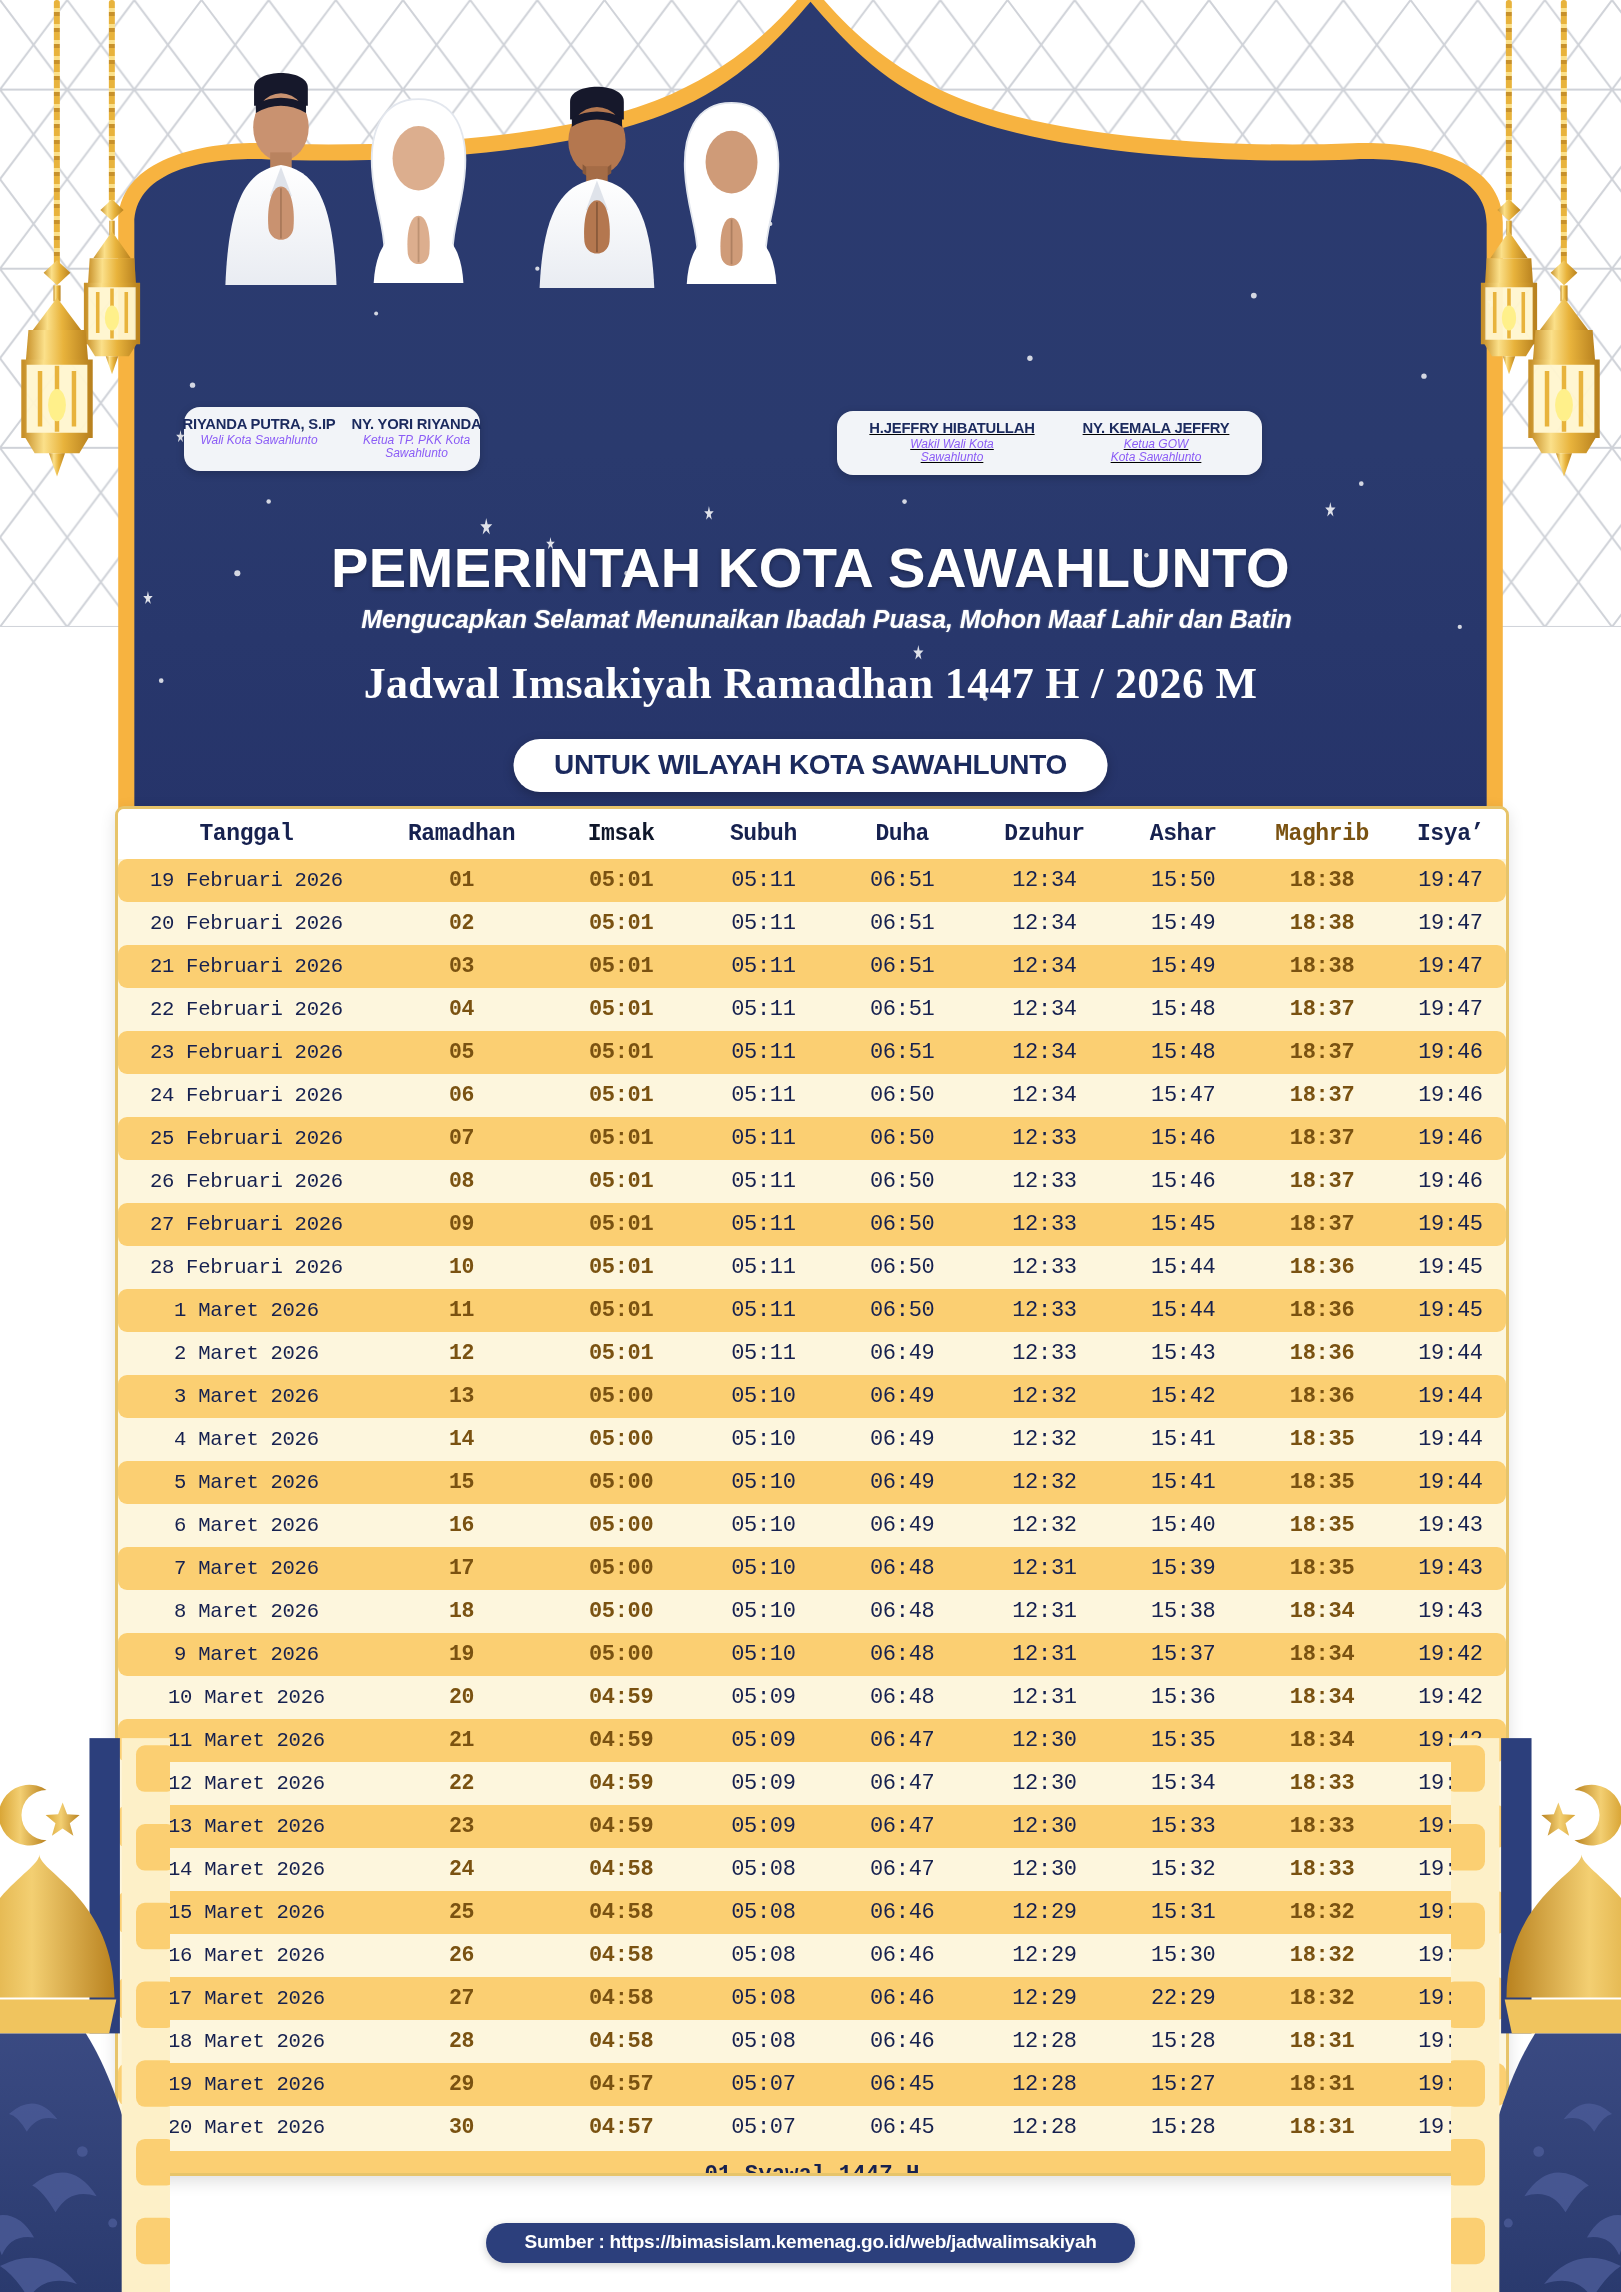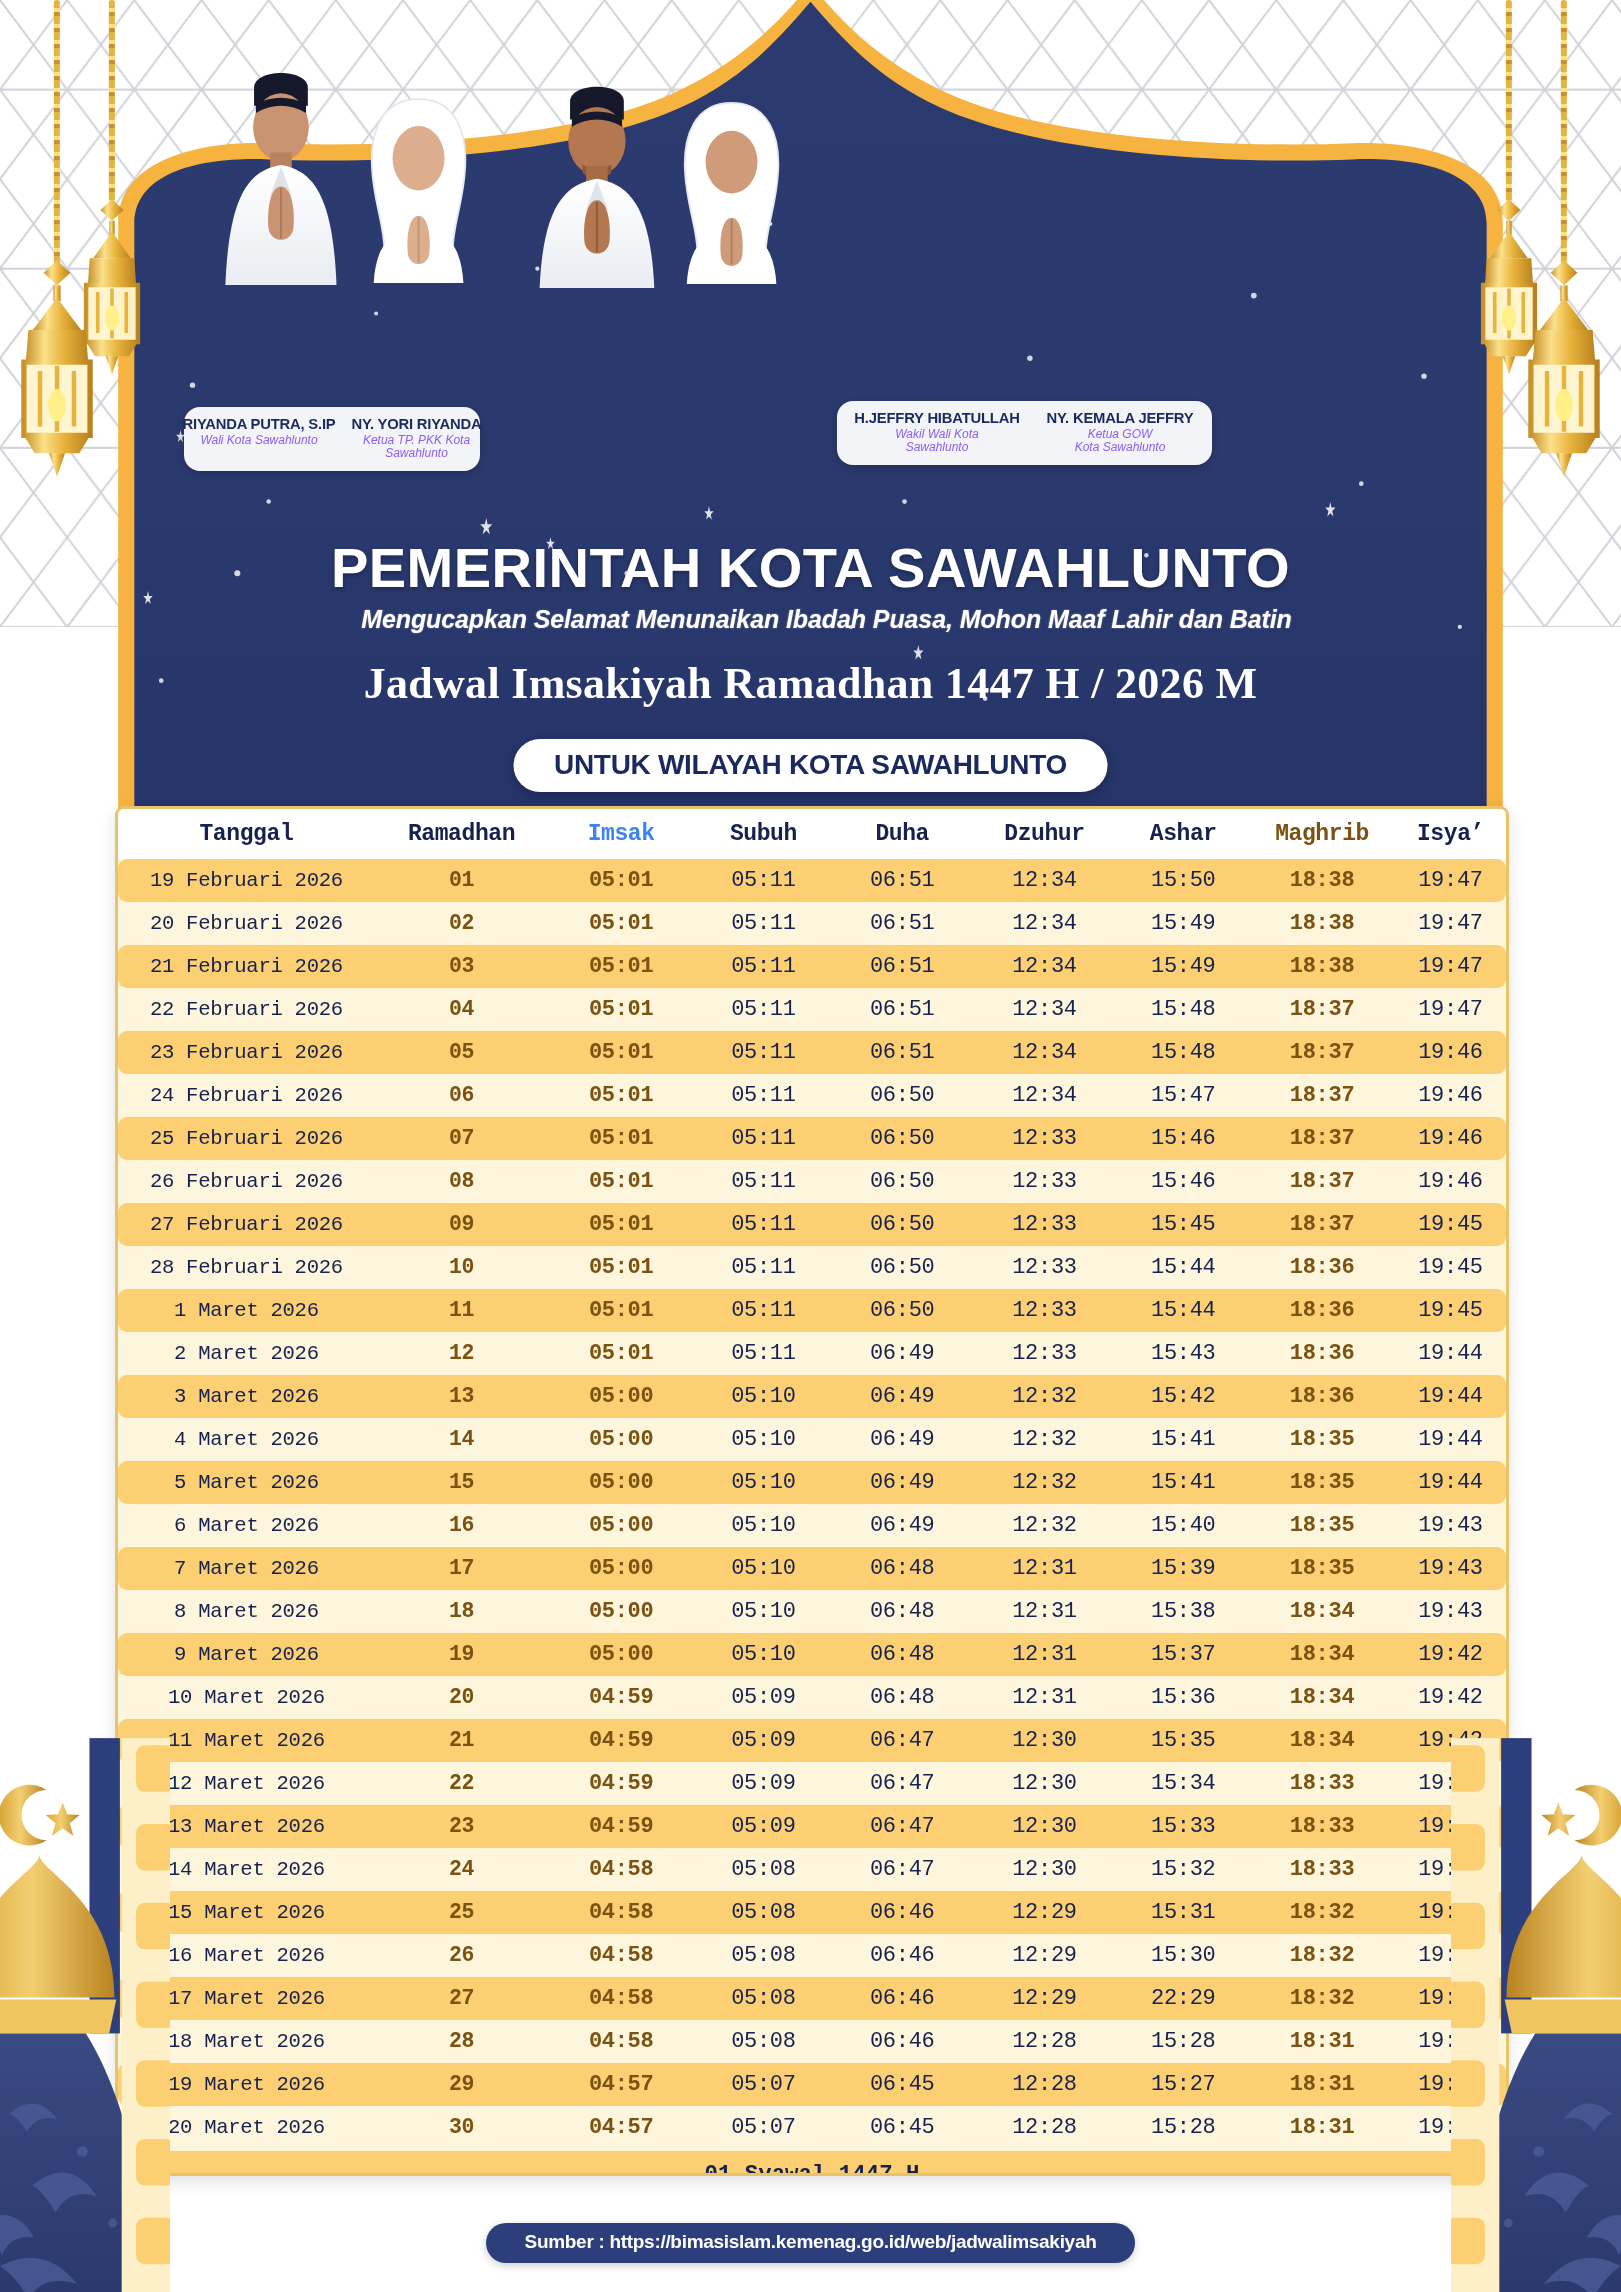--- a/index.html
+++ b/index.html
@@ -87,21 +87,21 @@
     box-shadow:0 5.4px 16px rgba(0,0,0,.12);
     overflow:hidden;
     font-family:Liberation Mono, monospace;
   }
   table{ width:100%; border-collapse:collapse; table-layout:fixed; }
   thead th{
     background:#ffffff;
     font-size:23px; font-weight:bold; color:#16214f;
     padding:11.6px 0 12.5px 0; text-align:center; letter-spacing:-0.4px;
   }
-  thead th.c-imsak{ color:#3b82f6; }
+  thead th.c-imsak{ color:#0f172a; }
   thead th.c-maghrib{ color:#7a5211; }
 
   tbody td{
     font-size:22px; color:#16214f; text-align:center;
     padding:3.6px 0 4.5px 0; height:43px; letter-spacing:-0.3px;
   }
   tbody tr.alt td{ background:#fbcf72; }
   tbody tr td.date-c{ font-size:20.6px; }
   tbody td.ram-c{ font-weight:bold; color:#7a5211; font-size:21.5px;}
   tbody td.imsak-c{ font-weight:bold; color:#7a5211; }
@@ -376,21 +376,21 @@
   <svg width="148" height="190" viewBox="0 0 165 212">
     <path d="M82 10 C40 10 28 48 30 86 C32 126 44 150 44 178 L120 178 C120 150 132 126 134 86 C136 48 124 10 82 10 Z" fill="#ffffff"></path>
     <path d="M82 10 C40 10 28 48 30 86 C32 126 44 150 44 178 L120 178 C120 150 132 126 134 86 C136 48 124 10 82 10 Z" fill="none" stroke="#e3e7ee" stroke-width="2"></path>
     <ellipse cx="82" cy="76" rx="29" ry="35" fill="#cf9b78"></ellipse>
     <path d="M82 148 C46 154 34 178 32 212 L132 212 C130 178 118 154 82 148 Z" fill="#ffffff"></path>
     <path d="M82 138 C73 138 68 156 70 180 C72 196 92 196 94 180 C96 156 91 138 82 138 Z" fill="#cf9b78"></path>
     <path d="M82 140 L82 190" stroke="#ad7f60" stroke-width="2"></path>
   </svg>
 </div>
 
-<div class="plate" style="left:837px;top:401px;width:375px;">
+<div class="plate" style="left:837px;top:411px;width:425px;text-decoration:underline;">
   <div class="pcell" style="width:197px;">
     <div class="pname">H.JEFFRY HIBATULLAH</div>
     <div class="prole" style="white-space:pre-line;">Wakil Wali Kota
 Sawahlunto</div>
   </div>
   <div class="pcell" style="width:179px;">
     <div class="pname">NY. KEMALA JEFFRY</div>
     <div class="prole" style="white-space:pre-line;">Ketua GOW
 Kota Sawahlunto</div>
   </div>

